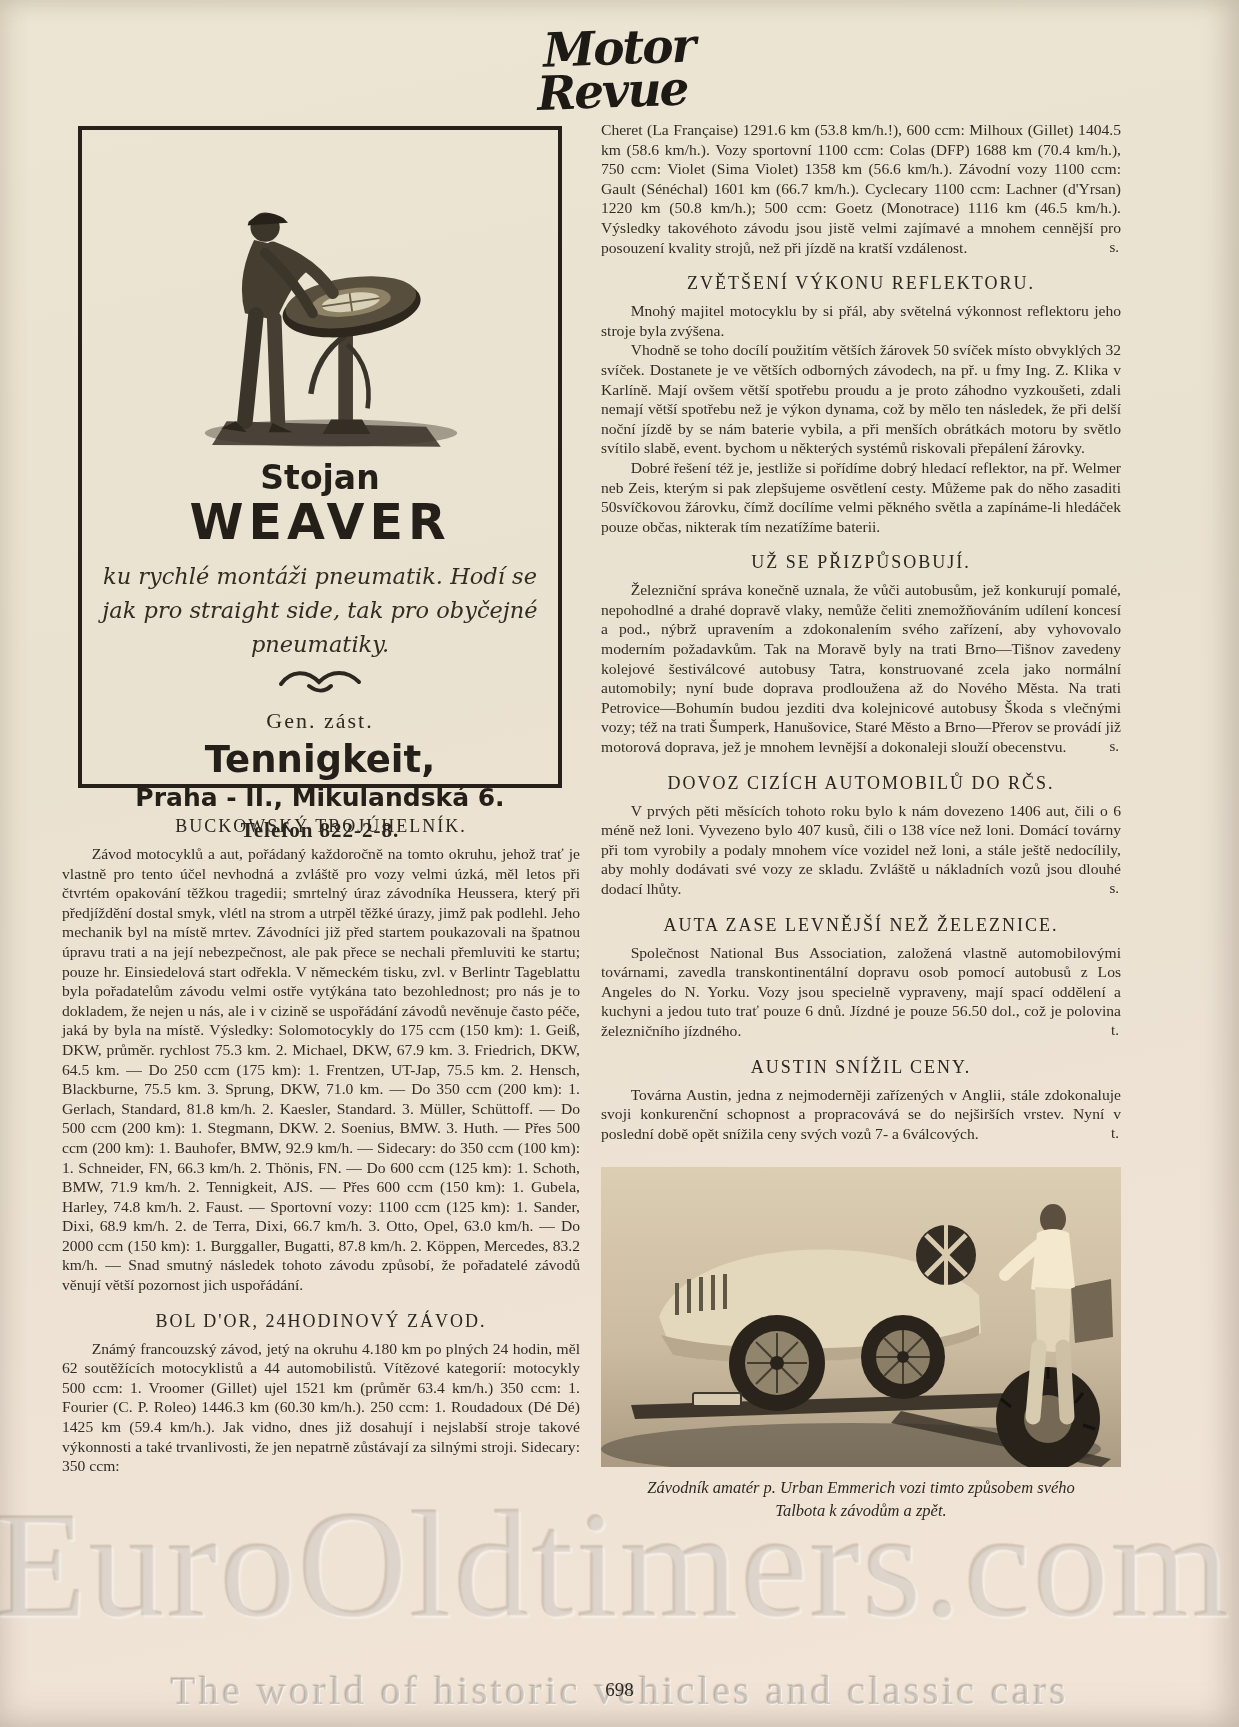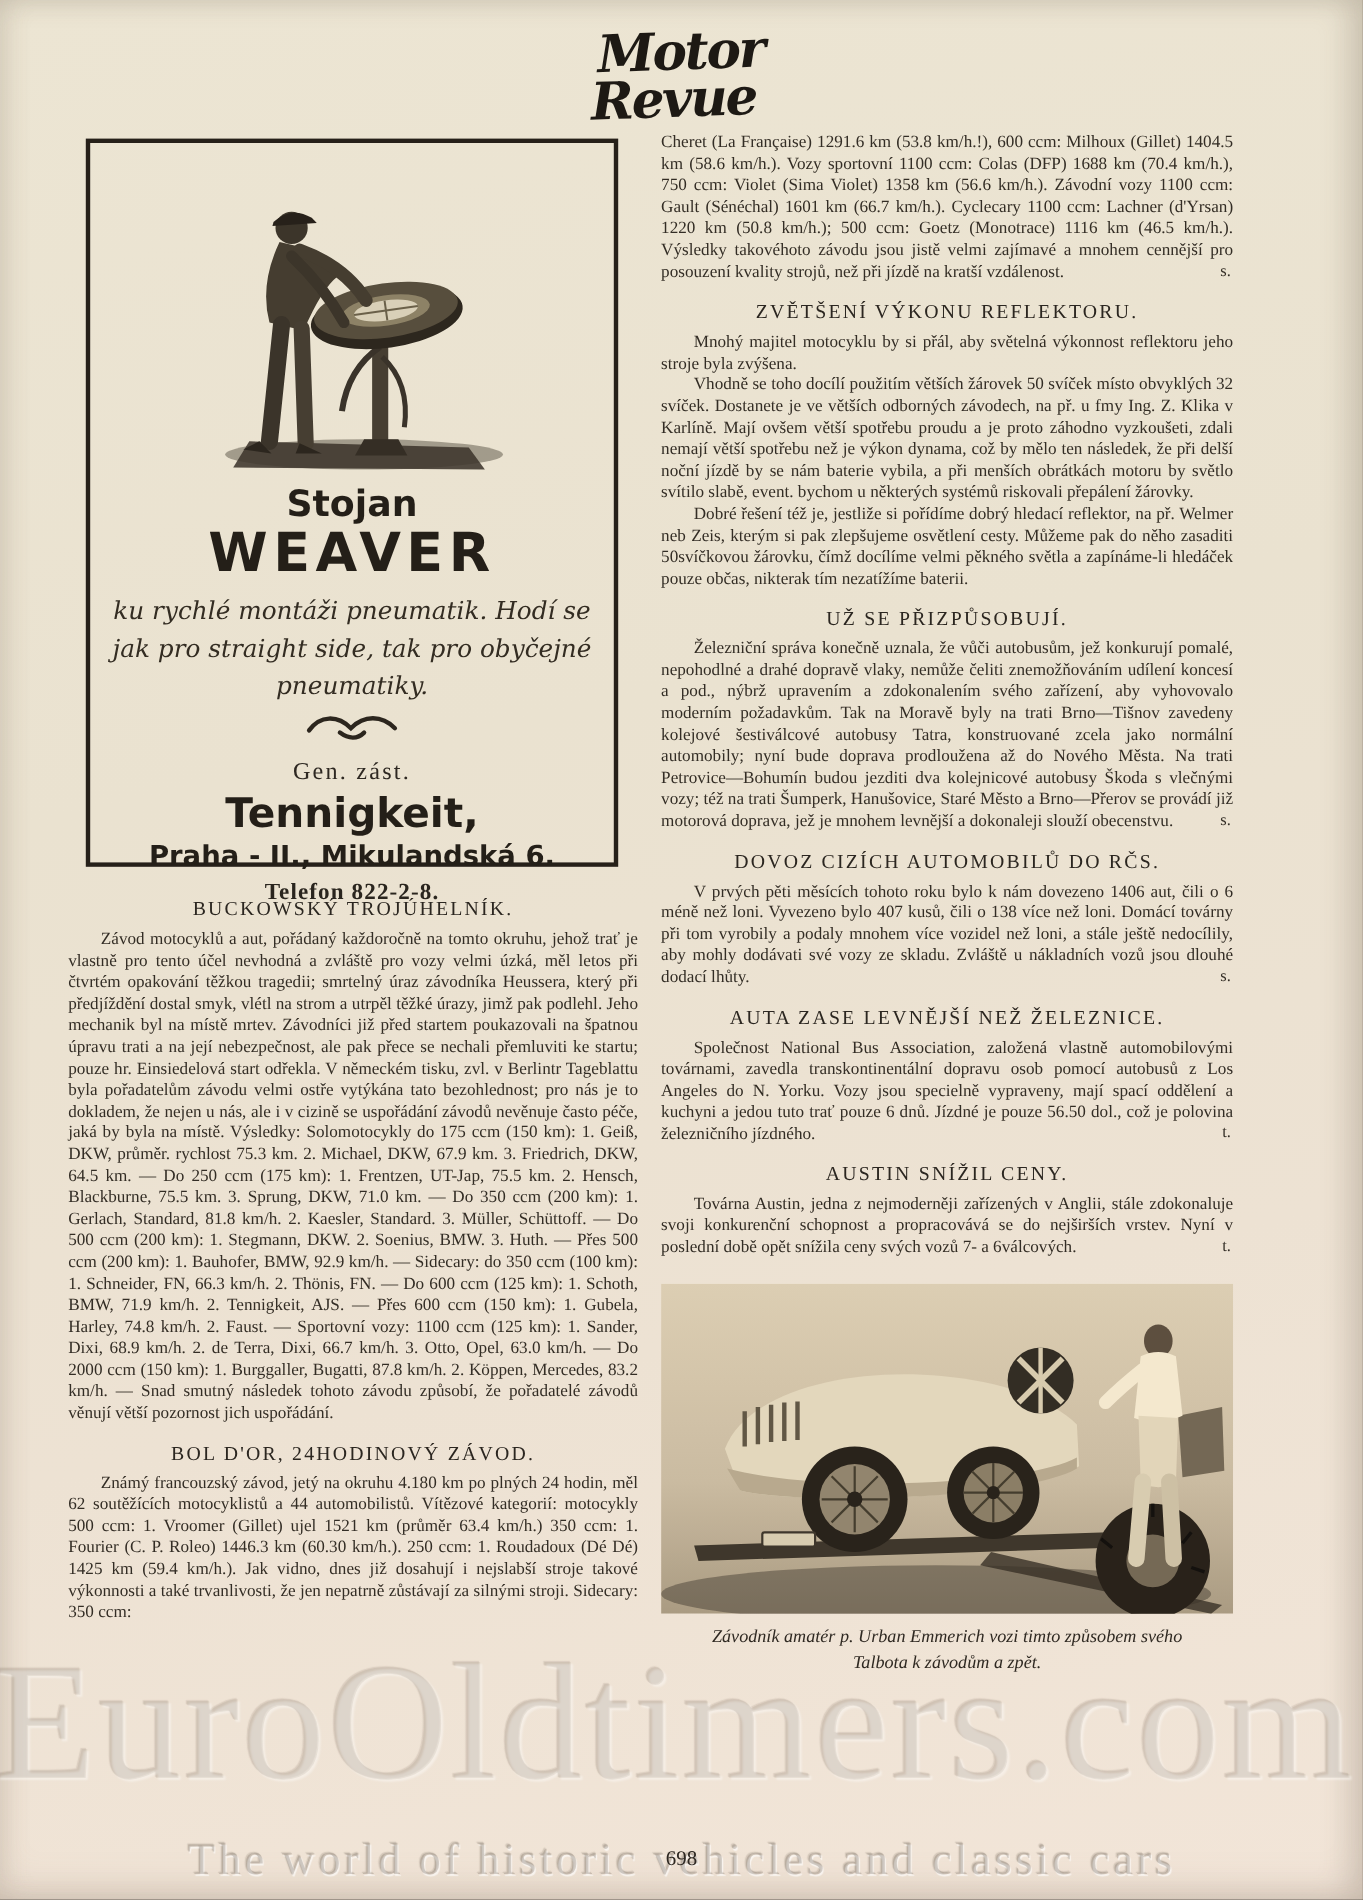--- a/index.html
+++ b/index.html
@@ -13,21 +13,21 @@
   
   .masthead{position:absolute; top:26px; left:0; right:0; text-align:center; transform:rotate(-2deg);}
   .masthead .m1,.masthead .m2{
     font-family:"DejaVu Serif",serif; font-style:italic; font-weight:900;
     font-size:47px; line-height:.92; color:#1d1914; letter-spacing:-2px;
   }
   .masthead .m2{transform:translateX(-8px);}
   
   .ad-box{
     position:absolute; left:78px; top:126px; width:484px; height:662px; box-sizing:border-box;
-    border:4px solid #262019; text-align:center; padding:4px 14px;
+    border:4px solid #262019; text-align:center; padding:24px 14px;
   }
   .ad-illus{width:440px;height:302px;margin:0 auto;}
   .ad-stojan{font-family:"DejaVu Sans","Liberation Sans",sans-serif;font-weight:800;font-size:33px;color:#241f18;margin-top:2px;}
   .ad-weaver{font-family:"DejaVu Sans","Liberation Sans",sans-serif;font-weight:800;font-size:49px;letter-spacing:5px;color:#241f18;line-height:1.05;}
   .ad-body{font-family:"DejaVu Serif",serif;font-style:italic;font-size:22.5px;line-height:1.5;color:#332c22;margin:12px 0 6px;}
   .ad-squiggle{margin:2px auto 0;width:90px;height:26px;}
   .ad-gen{font-size:22px;letter-spacing:2px;color:#2e2822;margin-top:14px;}
   .ad-company{font-family:"DejaVu Sans","Liberation Sans",sans-serif;font-weight:800;font-size:37px;color:#241f18;margin-top:4px;}
   .ad-address{font-family:"DejaVu Sans","Liberation Sans",sans-serif;font-weight:800;font-size:25px;color:#241f18;margin-top:2px;}
   .ad-phone{font-weight:700;font-size:21px;letter-spacing:1px;color:#2a251e;margin-top:6px;}

